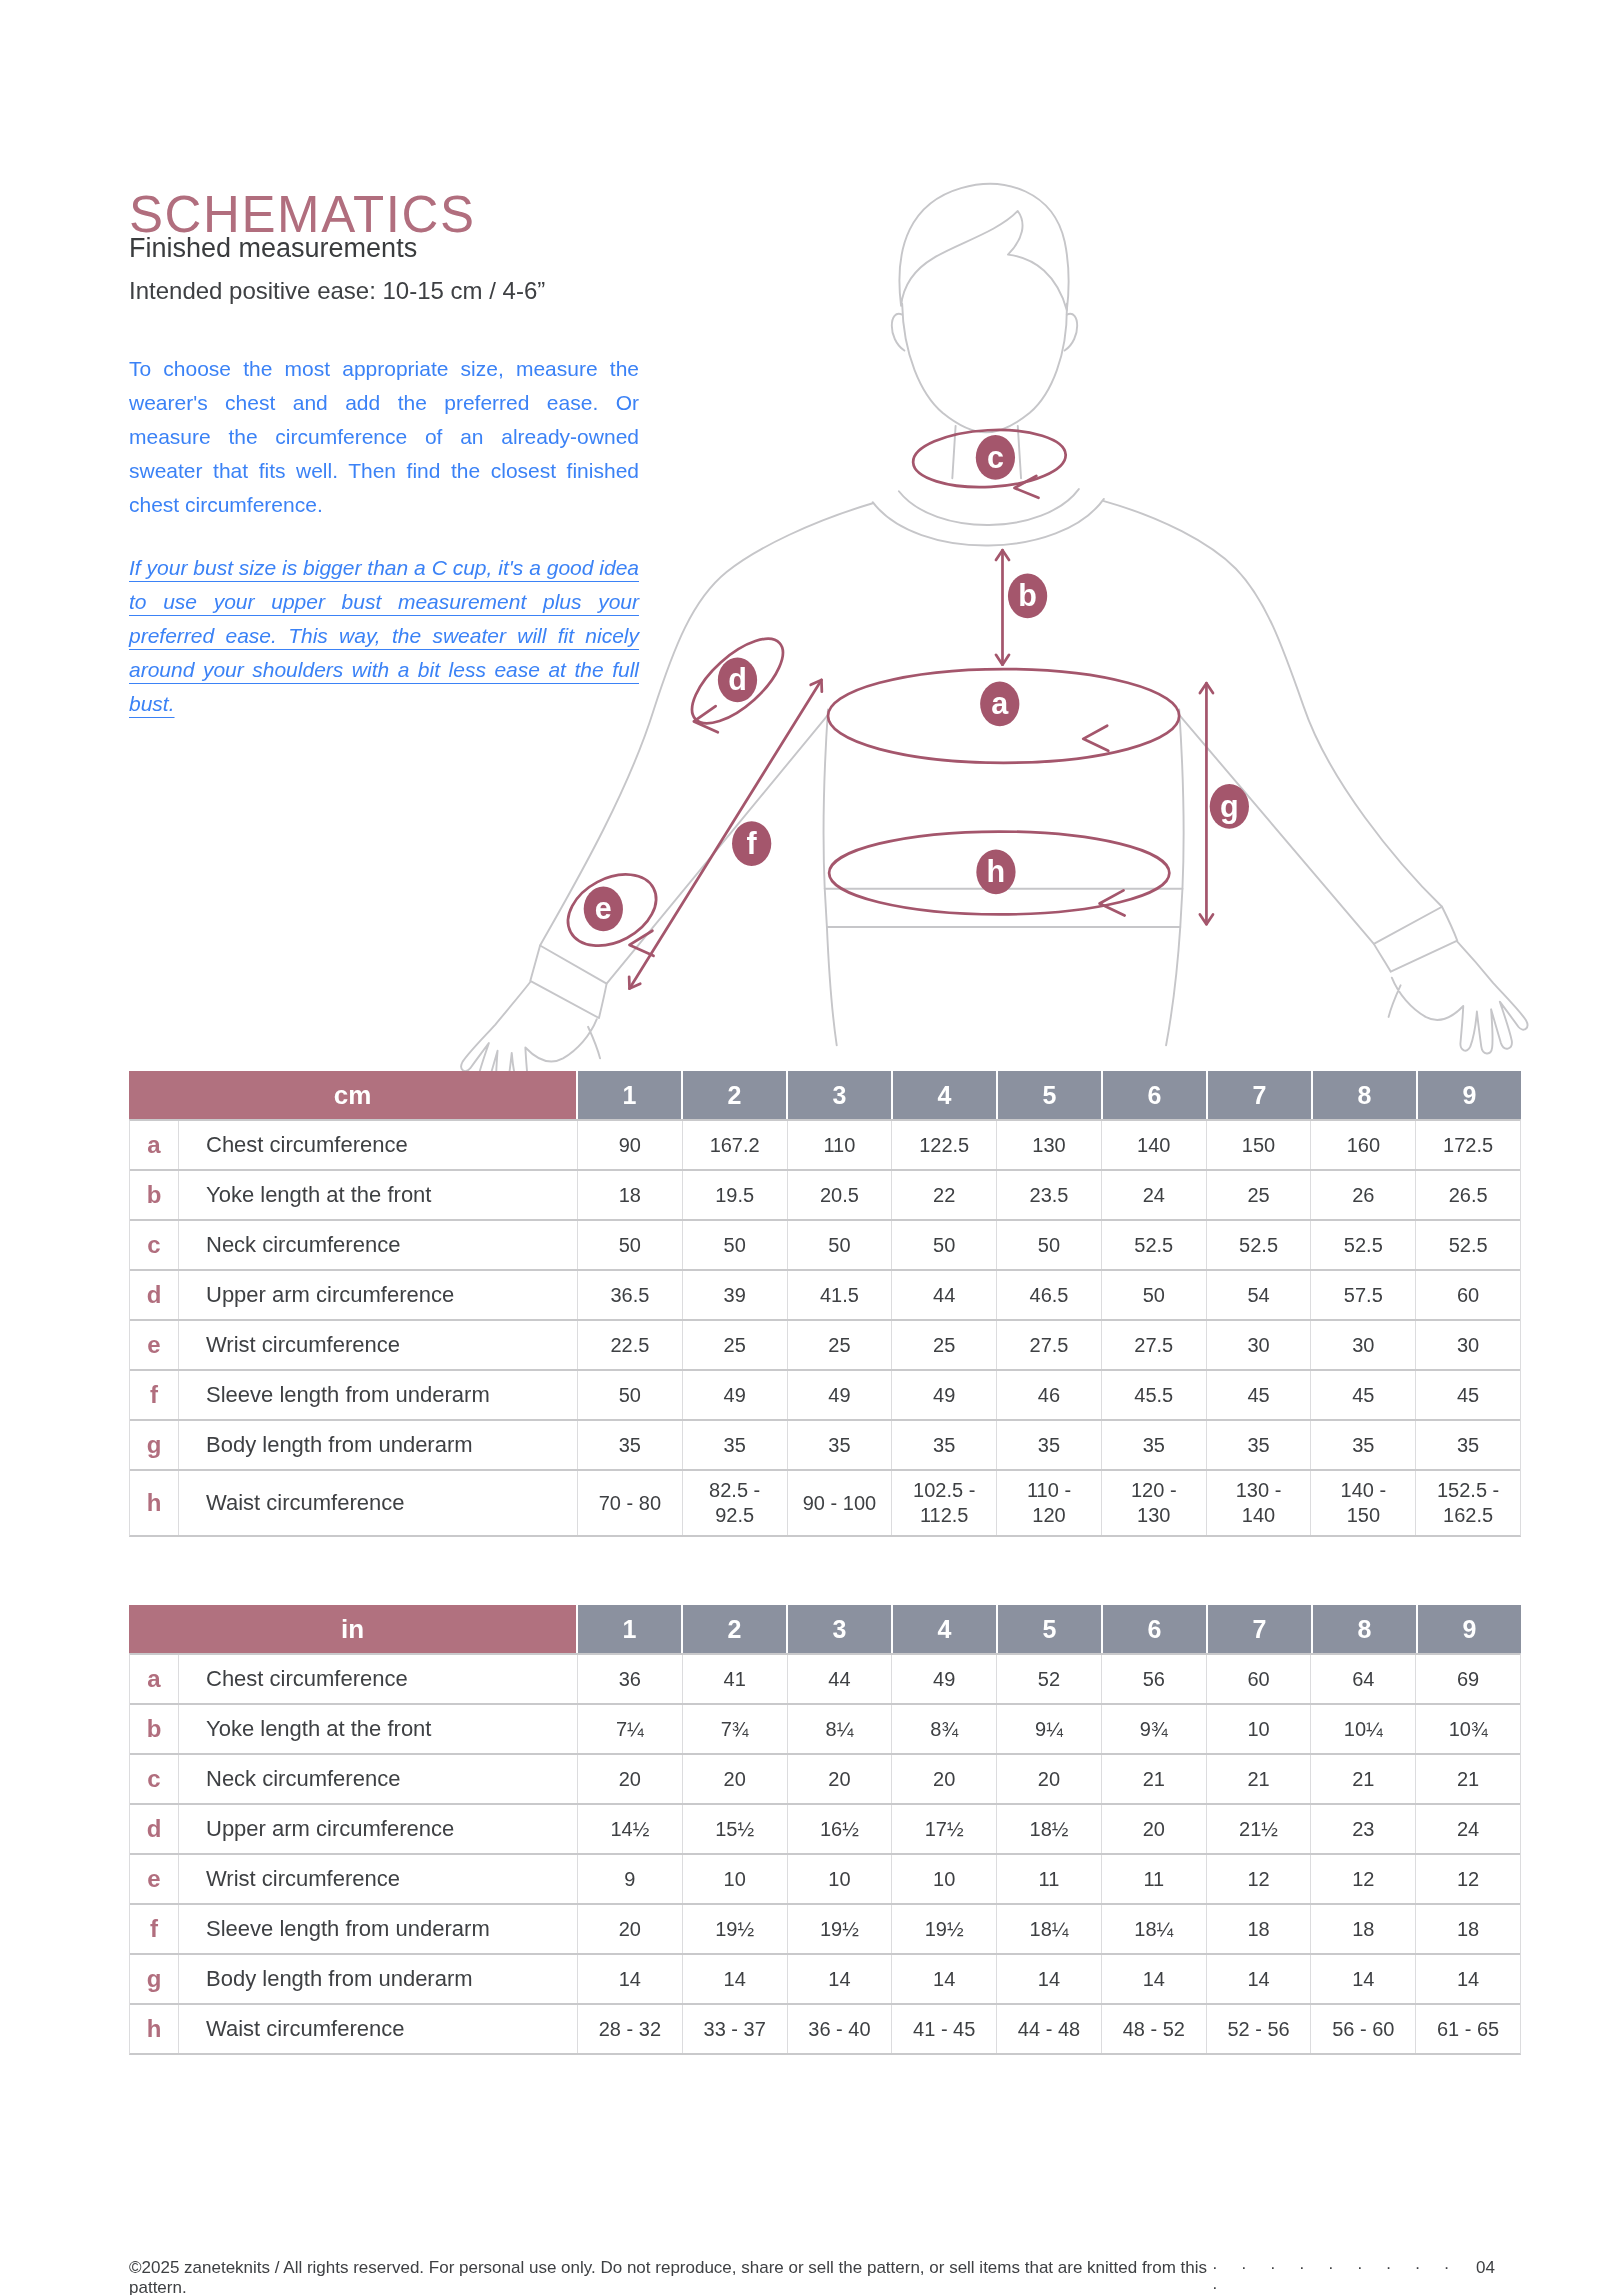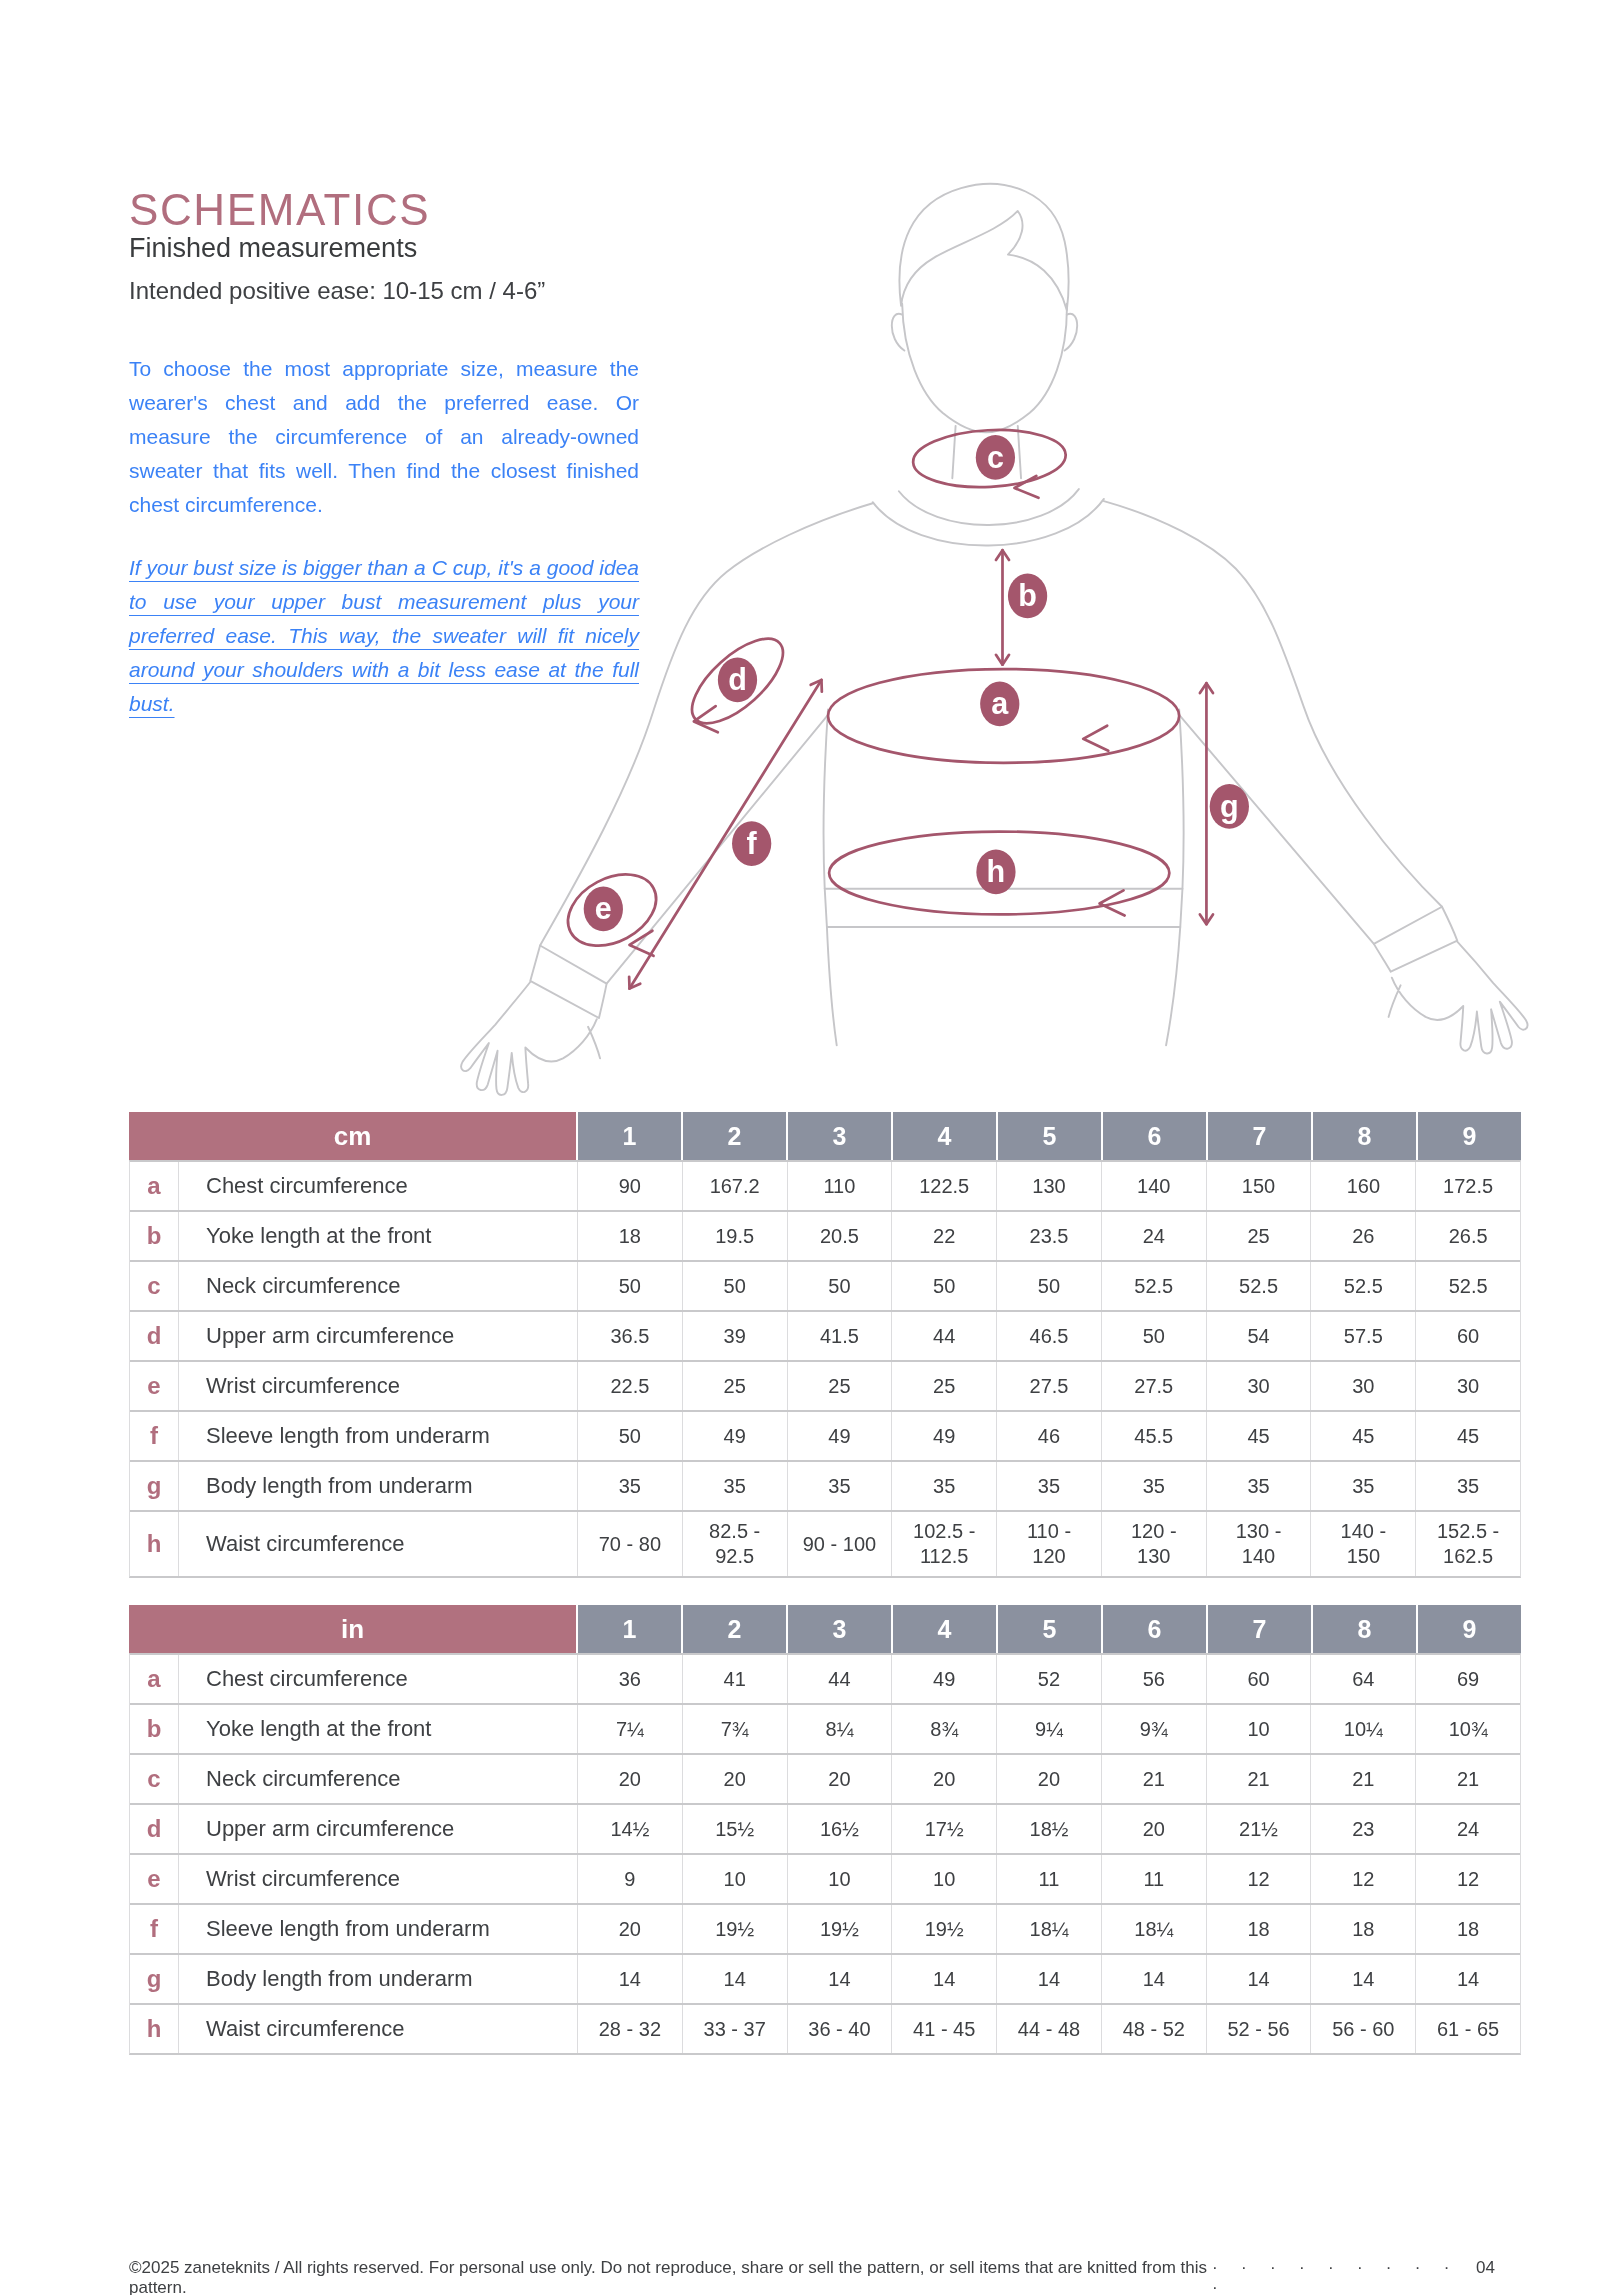--- a/index.html
+++ b/index.html
@@ -1,35 +1,35 @@
 <!DOCTYPE html>
 <html style="font-size:8.7px"><head>
 <meta charset="utf-8">
 <style>
   html,body{margin:0;padding:0;background:#ffffff;}
   .page{position:relative;width:1623px;height:2295px;background:#fff;overflow:hidden;
         font-family:"Liberation Sans","DejaVu Sans",sans-serif;color:#3e4043;}
   .abs{position:absolute;}
   
-  .title{left:129px;top:185px;font-size:44px;font-weight:500;letter-spacing:1.6px;color:#b16e7e;}
+  .title{left:129px;top:185px;font-size:51px;font-weight:500;letter-spacing:1.6px;color:#b16e7e;}
   .h2{left:129px;top:233px;font-size:27px;font-weight:500;color:#3a3c3e;}
   .ease{left:129px;top:277px;font-size:24px;color:#3e4043;}
   .para{left:129px;width:510px;font-size:21px;line-height:34px;text-align:justify;color:#3b82f6;}
   .p1{top:352px;}
   .p2{top:551px;font-style:italic;text-decoration:underline;text-decoration-thickness:1.4px;text-underline-offset:5.5px;}
   
   .diagram{left:431px;top:175px;width:1107px;height:927px;}
   .figure-line{fill:none;stroke:#c6c6c9;stroke-width:3.5;stroke-linecap:round;stroke-linejoin:round;}
   .mark{fill:none;stroke:#a4566c;stroke-width:5;stroke-linecap:round;stroke-linejoin:round;}
   .badge-el{fill:#a4566c;}
   .badge-tx{fill:#ffffff;font-size:56px;font-weight:bold;text-anchor:middle;
             font-family:"Liberation Sans","DejaVu Sans",sans-serif;}
   
   .size-table{position:absolute;left:129px;width:1392px;}
-  .tbl-cm{top:1112px;}
+  .tbl-cm{top:1071px;}
   .tbl-in{top:1605px;}
   .t-head{display:grid;grid-template-columns:447px repeat(9,1fr);height:48px;}
   .t-unit{background:#b1717f;color:#fff;font-size:26px;font-weight:bold;
           display:flex;align-items:center;justify-content:center;}
   .t-size{background:#8b919f;color:#fff;font-size:25px;font-weight:bold;
           display:flex;align-items:center;justify-content:center;border-left:2.7px solid #fff;}
   .t-body{border-left:1.1px solid #dcdcde;border-right:1.1px solid #dcdcde;
           border-top:2.2px solid #c9c9cb;border-bottom:2.2px solid #c9c9cb;}
   .t-row{display:grid;grid-template-columns:48px 399px repeat(9,1fr);min-height:48px;}
   .t-row + .t-row{border-top:2.2px solid #c9c9cb;}

